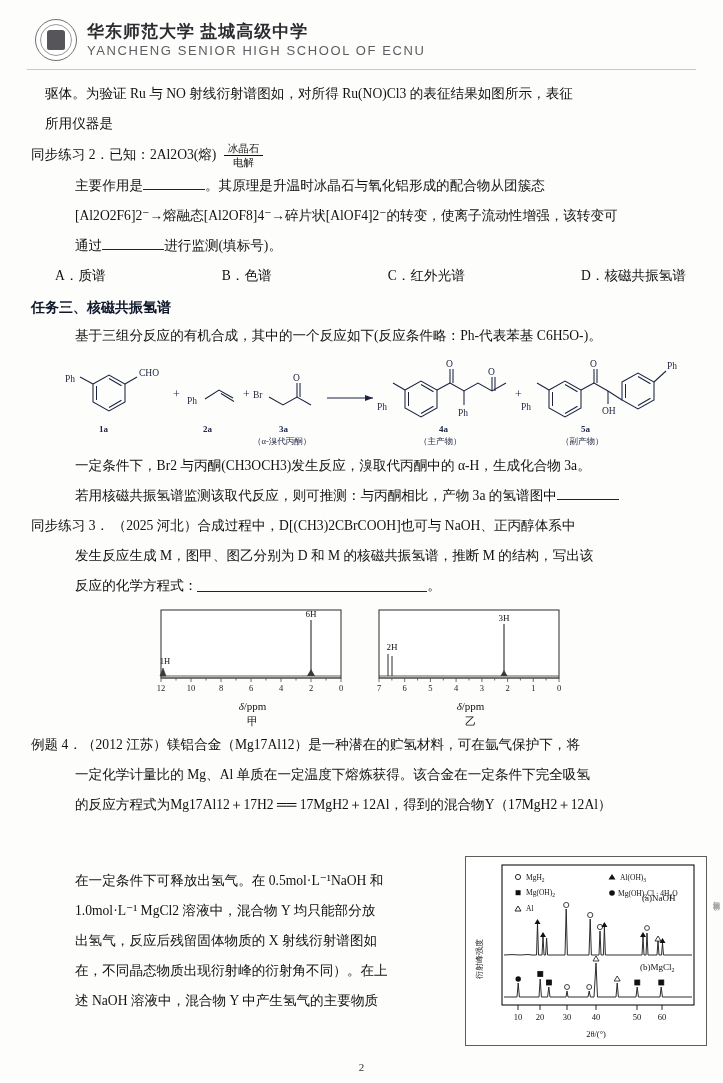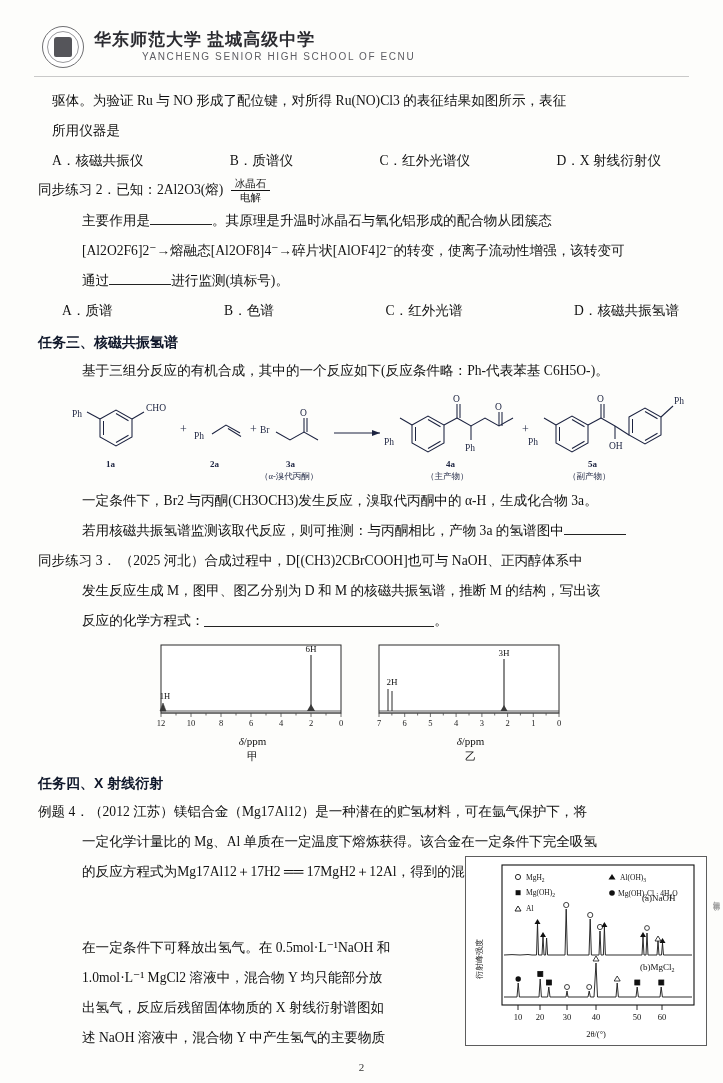--- a/index.html
+++ b/index.html
@@ -5,21 +5,21 @@
   * { box-sizing: border-box; }
   html, body { margin:0; padding:0; }
   body {
     width: 723px; height: 1083px;
     background: #fdfdfb;
     font-family: "Liberation Serif", "DejaVu Serif", serif;
     color: #111;
     position: relative;
     overflow: hidden;
   }
-  .page { position: relative; width: 723px; height: 1083px; padding: 12px; }
+  .page { position: relative; width: 723px; height: 1083px; padding: 5px; }
 
   
   .header {
     display: flex; align-items: center;
     padding: 14px 0 6px 30px;
     height: 62px;
   }
   .logo-seal {
     width: 42px; height: 42px; border-radius: 50%;
     border: 1.5px solid #6f6f72;
@@ -34,21 +34,21 @@
   .logo-inner {
     width:18px; height:20px; background:#55555a; border-radius:3px 3px 2px 2px;
   }
   .logo-text { margin-left: 10px; line-height: 1.05; }
   .logo-cn {
     font-family:"Liberation Serif", serif;
     font-size: 17px; font-weight: 700; letter-spacing: 1px; color:#2b2b30;
   }
   .logo-en {
     font-family:"Liberation Sans", sans-serif;
-    font-size: 10px; letter-spacing: 1.6px; color:#5d5d63; margin-top:3px;margin-left:48px;
+    font-size: 13px; letter-spacing: 1.6px; color:#5d5d63; margin-top:3px;
   }
   .rule {
     height:1px; background:#c9c9c9; margin: 2px 22px 0 22px;
   }
 
   
   .content { padding: 10px 26px 0 26px; }
   p.t {
     margin: 0 0 2px 0;
     font-size: 13.6px;
@@ -108,32 +108,26 @@
     <div class="logo-text">
       <div class="logo-cn">华东师范大学 盐城高级中学</div>
       <div class="logo-en">YANCHENG SENIOR HIGH SCHOOL OF ECNU</div>
     </div>
   </div>
   <div class="rule"></div>
 
   <div class="content">
 
     <p class="t indent-1">
-      <span>驱体。为验证 Ru 与 NO 形成了配位键，对所得 Ru(NO)Cl3 的表征结果如图所示，表征</span>
+      <span>驱体。为验证 Ru 与 NO 射线衍射谱图如，对所得 Ru(NO)Cl3 的表征结果如图所示，表征</span>
     </p>
     <p class="t indent-1">
       <span>所用仪器是</span>
     </p>
 
-    <div class="opts" style="justify-content:space-between;padding-right:24px;">
-      <span>A．核磁共振仪</span>
-      <span>B．质谱仪</span>
-      <span>C．红外光谱仪</span>
-      <span>D．X 射线衍射仪</span>
-    </div>
 
     <p class="t hang" style="line-height:30px;">
       <span>同步练习 2．已知：2Al2O3(熔)</span>
       <span style="display:inline-block;text-align:center;vertical-align:middle;line-height:11px;font-size:10.5px;margin:0 4px;">
         <span style="display:block;border-bottom:1.2px solid #111;padding:0 4px 1px 4px;">冰晶石</span>
         <span style="display:block;padding:1px 4px 0 4px;">电解</span>
       </span>
     </p>
     <p class="t indent-2">
       <span>主要作用是</span><span class="blank"></span><span>。其原理是升温时冰晶石与氧化铝形成的配合物从团簇态</span>
@@ -344,36 +338,36 @@
           <path d="M127.5 70 L131 64 L134.5 70 Z" fill="#3a3a3a" stroke="none"></path>
           <text x="131" y="15" font-size="9" fill="#111" font-family="Liberation Serif, serif" text-anchor="middle">3H</text>
         </svg>
         <div class="nmr-cap">
           <i>δ</i>/ppm
         </div>
         <div class="nmr-cap" style="margin-top:2px;">乙</div>
       </div>
     </div>
 
-    <div class="task-h" style="margin-top:6px;">任务四、X 射线衍射</div>
 
     <p class="t hang">
       <span>例题 4．（2012 江苏）镁铝合金（Mg17Al12）是一种潜在的贮氢材料，可在氩气保护下，将</span>
     </p>
     <p class="t indent-2">
       <span>一定化学计量比的 Mg、Al 单质在一定温度下熔炼获得。该合金在一定条件下完全吸氢</span>
     </p>
     <p class="t indent-2">
       <span>的反应方程式为Mg17Al12＋17H2 ══ 17MgH2＋12Al，得到的混合物Y（17MgH2＋12Al）</span>
     </p>
 
     <div class="text-col" style="padding-left:44px;">
       <p class="t" style="padding-left:0;"><span>在一定条件下可释放出氢气。在 0.5mol·L⁻¹NaOH 和</span></p>
       <p class="t" style="padding-left:0;"><span>1.0mol·L⁻¹ MgCl2 溶液中，混合物 Y 均只能部分放</span></p>
       <p class="t" style="padding-left:0;"><span>出氢气，反应后残留固体物质的 X 射线衍射谱图如</span></p>
+      <p class="t" style="padding-left:0;"><span>在，不同晶态物质出现衍射峰的衍射角不同）。在上</span></p>
       <p class="t" style="padding-left:0;"><span>述 NaOH 溶液中，混合物 Y 中产生氢气的主要物质</span></p>
     </div>
   </div>
 
   <div class="xrd">
     <svg width="240" height="188" viewBox="0 0 240 188">
 
       <rect x="36" y="8" width="192" height="140" fill="#fff" stroke="#111" stroke-width="1.1"></rect>
 
       <text x="16" y="102" font-size="8" fill="#111" font-family="Liberation Serif, serif" transform="rotate(-90 16 102)" text-anchor="middle">衍射峰强度</text>

